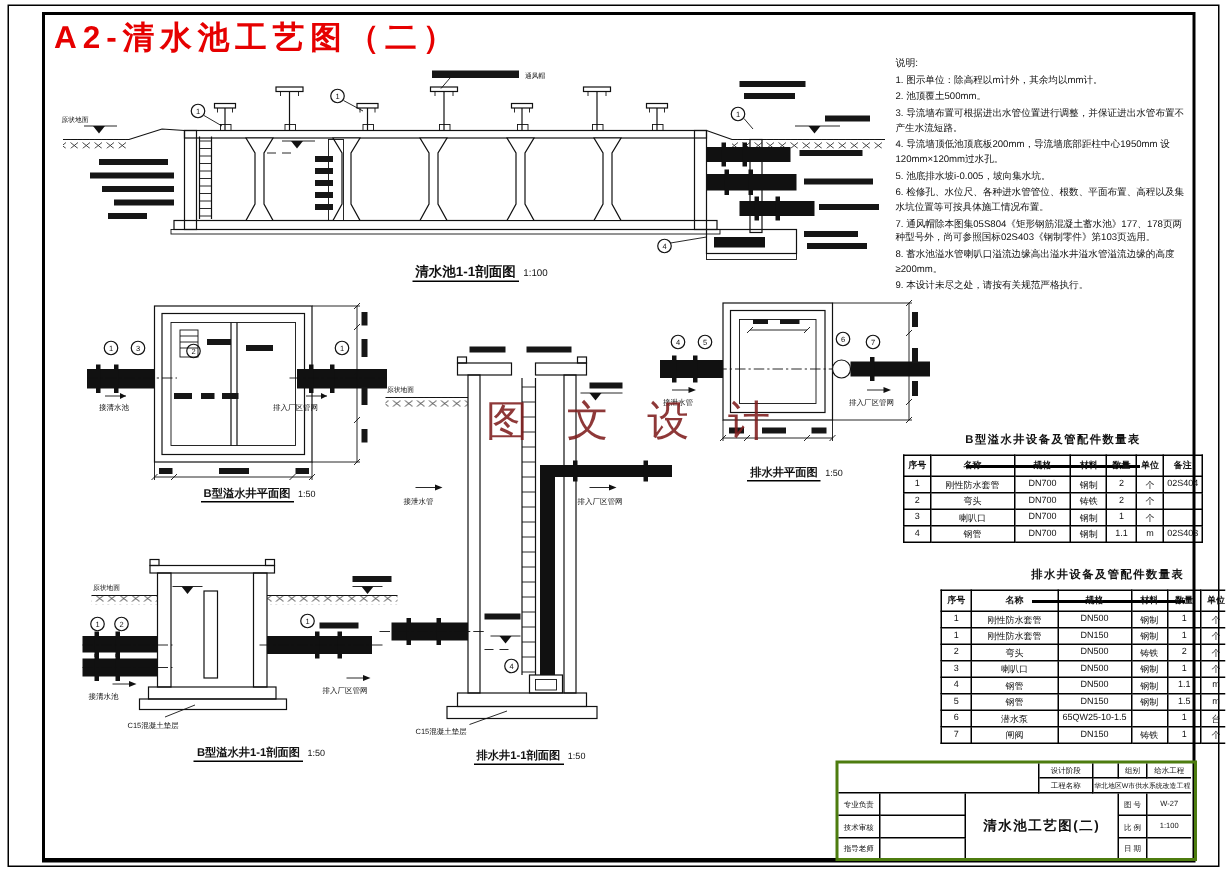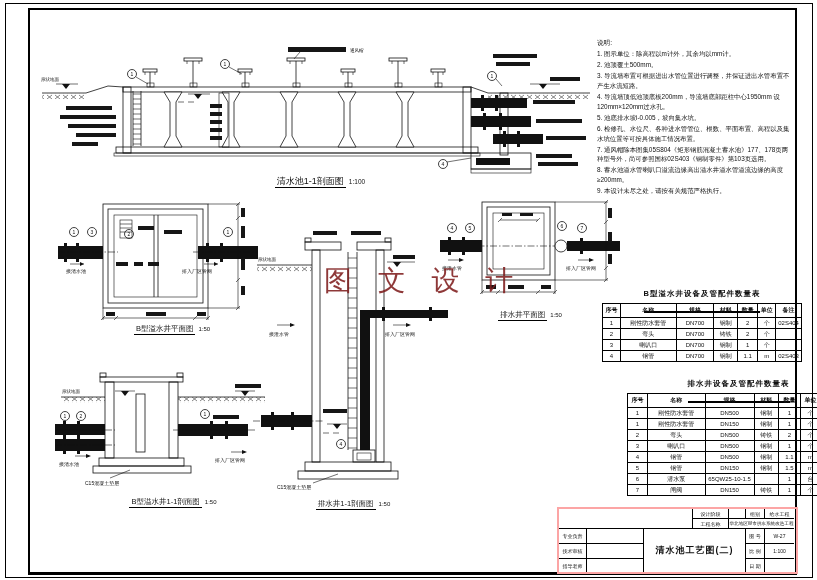--- a/index.html
+++ b/index.html
@@ -14,45 +14,46 @@
   .watermark{position:absolute;left:324px;top:262px;font-size:28px;letter-spacing:9px;color:#7f1d1d;opacity:.88;white-space:nowrap;z-index:30;}
   svg{position:absolute;overflow:visible;}
   .ln{stroke:#111;stroke-width:.8;fill:none;}
   .lt{stroke:#111;stroke-width:.6;fill:none;}
   .cl{stroke:#111;stroke-width:.6;stroke-dasharray:7 2 1.5 2;fill:none;}
   .sm{fill:#161616;}
   .blk{fill:#111;}
   .wh{fill:#fff;stroke:#111;stroke-width:.8;}
   .t{font-family:"Liberation Sans","DejaVu Sans",sans-serif;fill:#111;}
   .cap{position:absolute;text-align:center;white-space:nowrap;z-index:20;}
-  .cap-t{font-weight:normal;border-bottom:1.5px solid #000;padding:0 2px 1px 2px;}
+  .cap-t{font-weight:bold;border-bottom:1.5px solid #000;padding:0 2px 1px 2px;}
   .cap-s{font-weight:normal;margin-left:3px;}
   .cap-main{font-size:9px;}  .cap-main .cap-s{font-size:6.5px;}
   .cap-sub{font-size:7.5px;} .cap-sub .cap-s{font-size:6px;}
   .tblw{position:absolute;z-index:10;}
   .tbl-title{text-align:center;margin-bottom:3px;}
   .tbl-title span{font-weight:bold;font-size:7.5px;letter-spacing:1px;border-bottom:2px solid #000;padding-bottom:13px;}
   table.qt{border-collapse:collapse;width:100%;table-layout:fixed;}
   table.qt th,table.qt td{border:1px solid #000;font-size:6px;text-align:center;padding:0;height:10px;overflow:hidden;white-space:nowrap;}
   table.qt th{height:13px;font-weight:bold;}
-  .tblock{position:absolute;left:557px;top:507px;width:237px;height:63px;border:2px solid #fca5a5;display:grid;z-index:10;
+  .tblock{position:absolute;left:557px;top:507px;width:237px;height:63px;border:2px solid #4d7c0f;display:grid;z-index:10;
           grid-template-columns:28px 57px 49px 36px 17px 19px 29px;
           grid-template-rows:10px 10px 15px 15px 13px;}
   .tc{border-right:1px solid #000;border-bottom:1px solid #000;display:flex;align-items:center;justify-content:center;
       font-size:5px;overflow:hidden;white-space:nowrap;}
   .tc.big{font-size:9px;font-weight:bold;letter-spacing:1px;}
   .tc.tiny{font-size:4.6px;}
 </style>
 </head>
 <body>
 
 <div class="sheet">
   <div class="outer-frame"></div>
   <div class="inner-frame"></div>
 
+  <div class="doc-title">A2-清水池工艺图（二）</div>
 
   <svg width="0" height="0">
     <defs>
       <pattern id="h" patternUnits="userSpaceOnUse" width="4" height="4">
         <path d="M0,4 L4,0" stroke="#333" stroke-width=".5"></path>
       </pattern>
       <pattern id="x" patternUnits="userSpaceOnUse" width="5" height="5">
         <path d="M0,5 L5,0 M0,0 L5,5" stroke="#333" stroke-width=".5"></path>
       </pattern>
       <pattern id="g" patternUnits="userSpaceOnUse" width="8" height="6">

